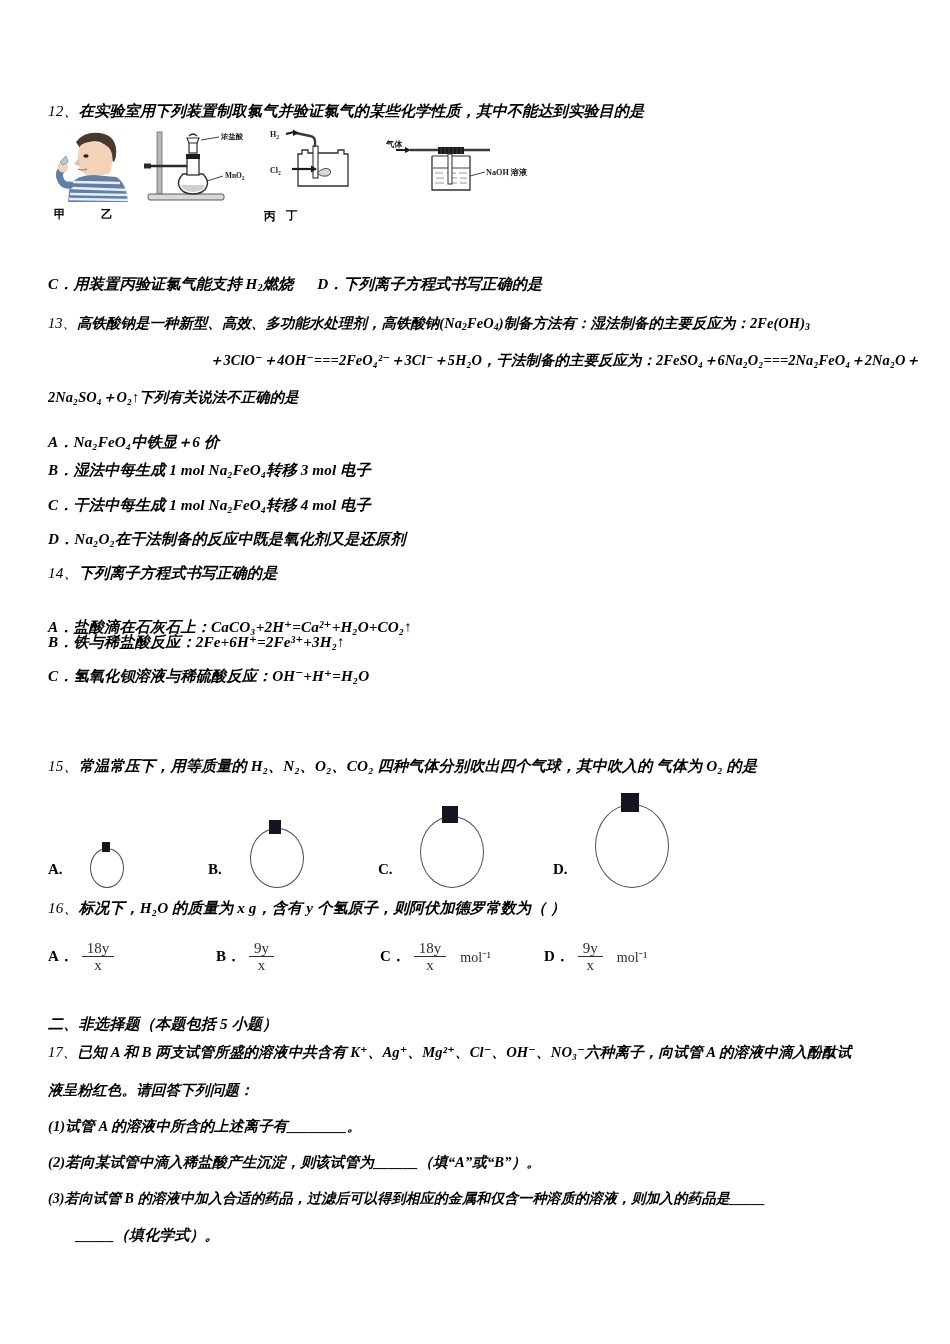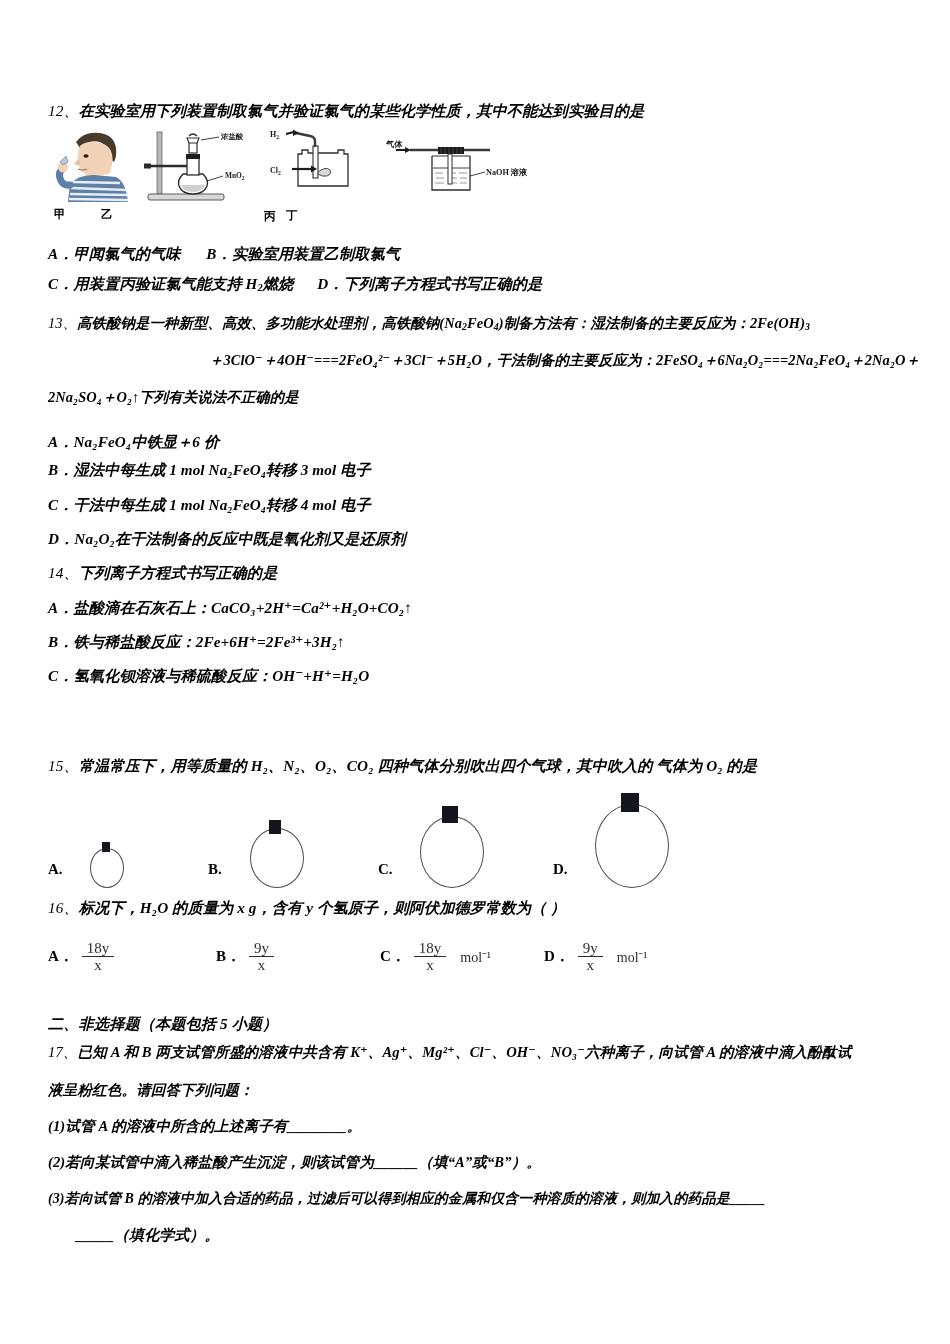--- a/index.html
+++ b/index.html
@@ -287,25 +287,20 @@
 
           <path d="M84 48 L99 44" stroke="#2a2a2a" stroke-width="0.9"></path>
         </g>
         <text x="0" y="19" font-family="Liberation Serif, serif" font-size="8.2" fill="#1a1a1a" font-weight="bold">气体</text>
         <text x="100" y="47" font-family="Liberation Serif, serif" font-size="8.2" fill="#1a1a1a" font-weight="bold">NaOH 溶液</text>
       </svg>
       <div class="fig-cap" style="margin-left:-100px;margin-top:2px;">丁</div>
     </div>
   </div>
 
-  <div class="body-text opt" style="top:243px;">
-    <span class="opt-letter">A．</span><span>甲闻氯气的气味</span>
-    <span style="display:inline-block;width:18px;"></span>
-    <span class="opt-letter">B．</span><span>实验室用装置乙制取氯气</span>
-  </div>
   <div class="body-text opt" style="top:273px;">
     <span class="opt-letter">C．</span><span>用装置丙验证氯气能支持 H</span><sub>2</sub><span>燃烧</span>
     <span style="display:inline-block;width:16px;"></span>
     <span class="opt-letter">D．</span><span>下列离子方程式书写正确的是</span>
   </div>
 
   <div class="body-text q-stem" style="top:313px;font-size:14.4px;">
     <span class="qnum">13、</span><span>高铁酸钠是一种新型、高效、多功能水处理剂，高铁酸钠(Na</span><sub>2</sub><span>FeO</span><sub>4</sub><span>)制备方法有：湿法制备的主要反应为：2Fe(OH)</span><sub>3</sub>
   </div>
   <div class="body-text q-stem" style="top:350px;font-size:14.4px;text-align:right;">＋3ClO⁻＋4OH⁻===2FeO₄²⁻＋3Cl⁻＋5H₂O，干法制备的主要反应为：2FeSO₄＋6Na₂O₂===2Na₂FeO₄＋2Na₂O＋</div>
@@ -320,21 +315,21 @@
   <div class="body-text opt" style="top:494px;">
     <span class="opt-letter">C．</span><span>干法中每生成 1 mol Na₂FeO₄转移 4 mol 电子</span>
   </div>
   <div class="body-text opt" style="top:528px;">
     <span class="opt-letter">D．</span><span>Na₂O₂在干法制备的反应中既是氧化剂又是还原剂</span>
   </div>
 
   <div class="body-text q-stem" style="top:562px;">
     <span class="qnum">14、</span><span>下列离子方程式书写正确的是</span>
   </div>
-  <div class="body-text opt" style="top:597px;">
+  <div class="body-text opt" style="top:616px;">
     <span class="opt-letter">A．</span><span>盐酸滴在石灰石上：CaCO₃+2H⁺=Ca²⁺+H₂O+CO₂↑</span>
   </div>
   <div class="body-text opt" style="top:631px;">
     <span class="opt-letter">B．</span><span>铁与稀盐酸反应：2Fe+6H⁺=2Fe³⁺+3H₂↑</span>
   </div>
   <div class="body-text opt" style="top:665px;">
     <span class="opt-letter">C．</span><span>氢氧化钡溶液与稀硫酸反应：OH⁻+H⁺=H₂O</span>
   </div>
 
   <div class="body-text q-stem" style="top:755px;">

